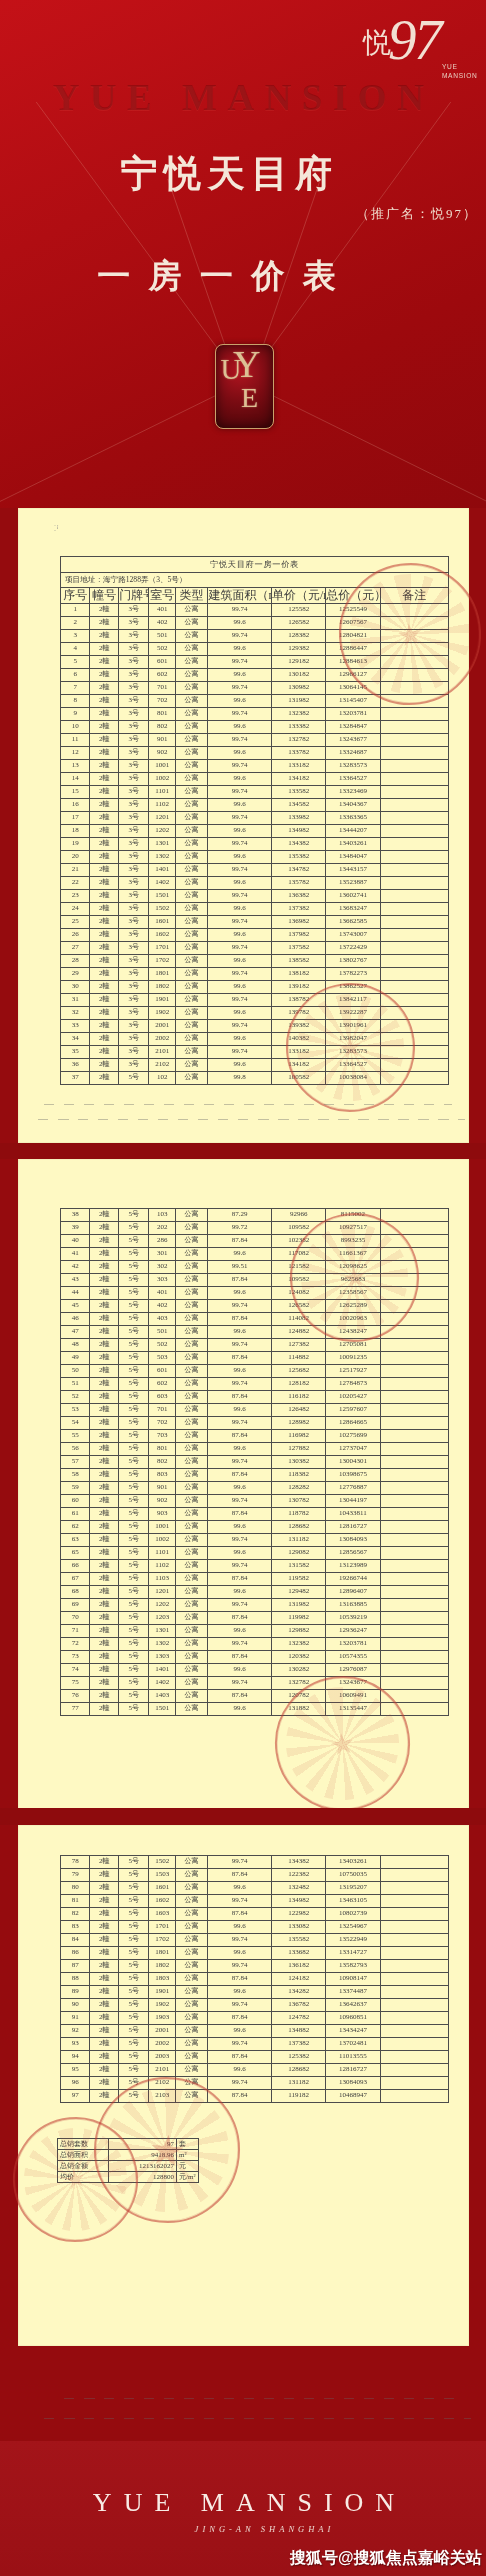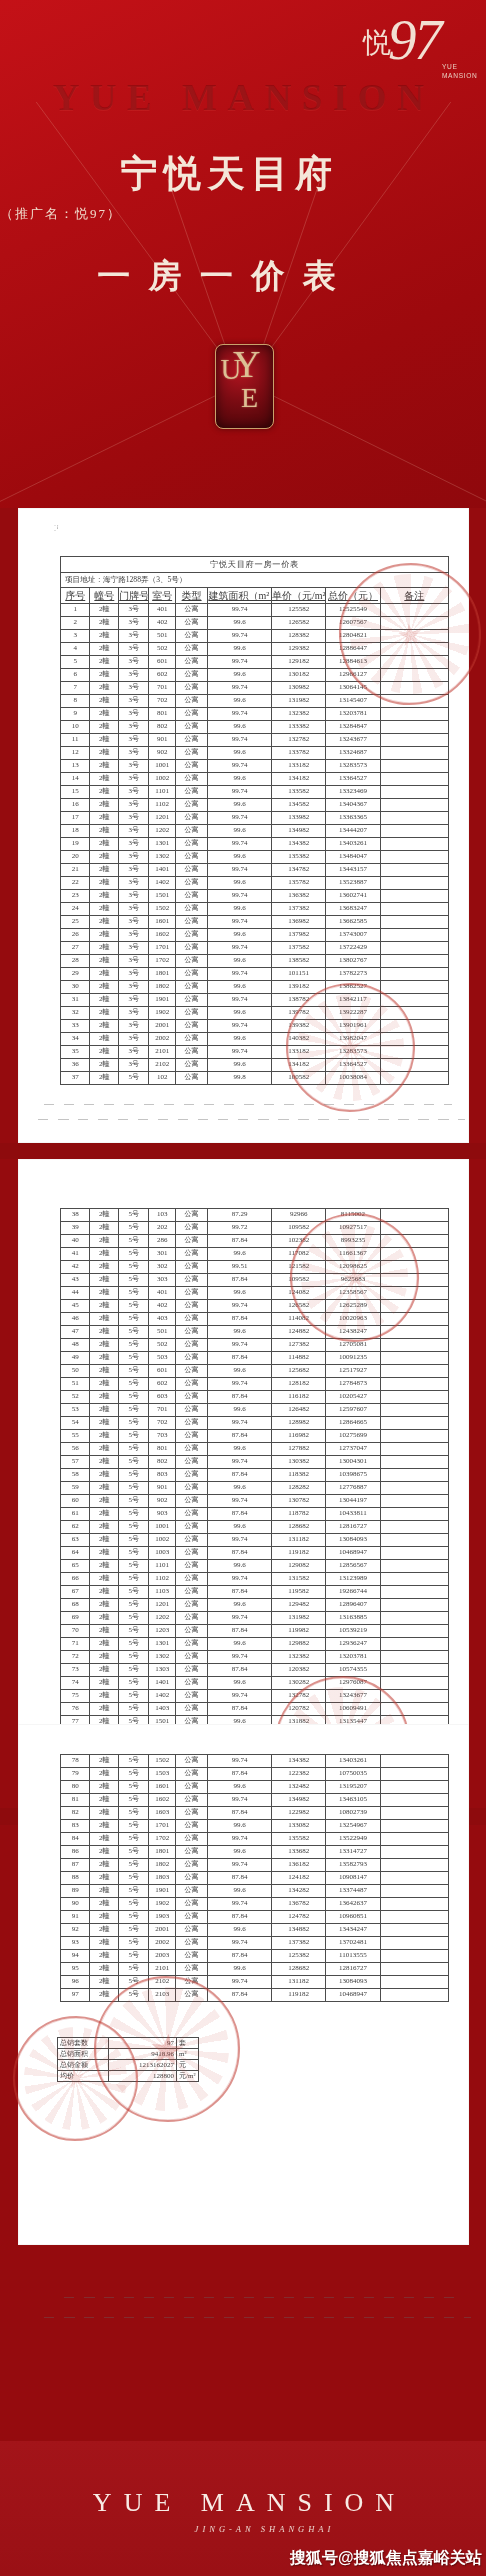--- a/index.html
+++ b/index.html
@@ -12,45 +12,45 @@
   .rays{position:absolute;left:0;top:0;width:487px;height:508px;}
   .logo97{position:absolute;right:12px;top:14.5px;width:112px;height:72px;color:#f2dfd2;}
   .logo97 .char{position:absolute;left:0;top:9.2px;font-size:28px;font-weight:400;}
   .logo97 .num{position:absolute;left:25px;top:-8px;font-size:57px;font-weight:200;font-style:italic;letter-spacing:-2.6px;}
   .logo97 .sub{position:absolute;right:-2.6px;top:47px;font-size:6.6px;letter-spacing:0.7px;color:#e9cfc1;
                font-family:"Liberation Sans",sans-serif;line-height:1.5;text-align:left;}
   .emboss{position:absolute;left:0;top:76px;width:487px;text-align:center;font-size:37px;letter-spacing:10.5px;
           color:rgba(70,4,6,.28);text-shadow:0 0.7px 0.7px rgba(255,120,110,.12);font-weight:700;}
   .hero-title{position:absolute;left:0;top:149px;width:459px;text-align:center;font-size:37px;font-weight:600;
               letter-spacing:6.6px;color:#f4e7d9;}
-  .hero-sub{position:absolute;left:0;top:205px;width:478px;text-align:left;font-size:13px;letter-spacing:2px;color:#f0ddcd;}
+  .hero-sub{position:absolute;left:0;top:205px;width:478px;text-align:right;font-size:13px;letter-spacing:2px;color:#f0ddcd;}
   .hero-list{position:absolute;left:0;top:254px;width:433px;text-align:center;font-size:33px;font-weight:600;
              letter-spacing:18.4px;text-indent:18.4px;color:#f4e7d9;}
   .pendant{position:absolute;left:215px;top:344px;width:57px;height:83px;border-radius:8px;
            border:1.3px solid #c9a26b;box-shadow:0 0 6.6px rgba(0,0,0,.4), inset 0 0 12px rgba(0,0,0,.55);
            background:radial-gradient(circle at 42% 32%,#b01420 0%,#7c0c13 45%,#470508 100%);}
   .pendant .m{position:absolute;color:#dcc094;font-weight:300;text-shadow:0 0 2px rgba(255,220,170,.45);}
   .pendant .mU{left:4.6px;top:8px;font-size:29px;}
   .pendant .mY{left:17px;top:-2.6px;font-size:38px;}
   .pendant .mE{left:25px;top:37px;font-size:28px;}
 
   
-  .page{position:absolute;left:18px;width:451px;background:#ffffff;box-shadow:0 0 0 0.7px rgba(0,0,0,.05) inset;}
+  .page{position:absolute;left:18px;width:451px;background:#fef9c3;box-shadow:0 0 0 0.7px rgba(0,0,0,.05) inset;}
   .page1{top:508px;height:635px;}
   .page2{top:1159px;height:802px;}
-  .page3{top:1724px;height:521px;}
+  .page3{top:1825px;height:521px;}
   .band{position:absolute;left:0;width:487px;background:#8e0b0d;}
 
   table.price{position:absolute;left:42px;width:389px;border-collapse:collapse;table-layout:fixed;
               font-size:7px;color:#3c3c3c;}
   table.price td,table.price th{border:0.7px solid #4c4c4c;text-align:center;padding:0;line-height:1.1;
               overflow:hidden;white-space:nowrap;font-weight:400;}
   table.price .t-title td{height:14.5px;font-size:8.2px;letter-spacing:0.7px;}
   table.price .t-addr td{height:14.5px;text-align:left;padding-left:4px;font-size:7.6px;}
-  table.price .t-head th{height:14.5px;font-size:10px;text-decoration:underline;}
+  table.price .t-head th{height:14.5px;font-size:12px;}
   .page1 table.price tbody tr{height:13px;}
   .page2 table.price tbody tr{height:13px;}
   .page3 table.price tbody tr{height:13px;}
   col.c1{width:7.6%}col.c2{width:7.4%}col.c3{width:7.8%}col.c4{width:6.8%}col.c5{width:8.4%}
   col.c6{width:16.4%}col.c7{width:14%}col.c8{width:14%}col.c9{width:17.6%}
 
   table.sum{position:absolute;left:39px;top:313px;border-collapse:collapse;table-layout:fixed;
             font-size:7px;color:#3c3c3c;width:130px;}
   table.sum td{border:0.7px solid #4c4c4c;height:10px;padding:0 2px;line-height:1;}
   table.sum td.sl{width:46px;text-align:left;}
@@ -458,21 +458,21 @@
             <td>13802767</td>
             <td></td>
           </tr>
           <tr>
             <td>29</td>
             <td>2幢</td>
             <td>3号</td>
             <td>1801</td>
             <td>公寓</td>
             <td>99.74</td>
-            <td>101151</td>
+            <td>138182</td>
             <td>13782273</td>
             <td></td>
           </tr>
           <tr>
             <td>30</td>
             <td>2幢</td>
             <td>3号</td>
             <td>1802</td>
             <td>公寓</td>
             <td>99.6</td>
@@ -867,31 +867,20 @@
             <td>2幢</td>
             <td>5号</td>
             <td>1002</td>
             <td>公寓</td>
             <td>99.74</td>
             <td>131182</td>
             <td>13084093</td>
             <td></td>
           </tr>
           <tr>
-            <td>64</td>
-            <td>2幢</td>
-            <td>5号</td>
-            <td>1003</td>
-            <td>公寓</td>
-            <td>87.84</td>
-            <td>119182</td>
-            <td>10468947</td>
-            <td></td>
-          </tr>
-          <tr>
             <td>65</td>
             <td>2幢</td>
             <td>5号</td>
             <td>1101</td>
             <td>公寓</td>
             <td>99.6</td>
             <td>129082</td>
             <td>12856567</td>
             <td></td>
           </tr>

